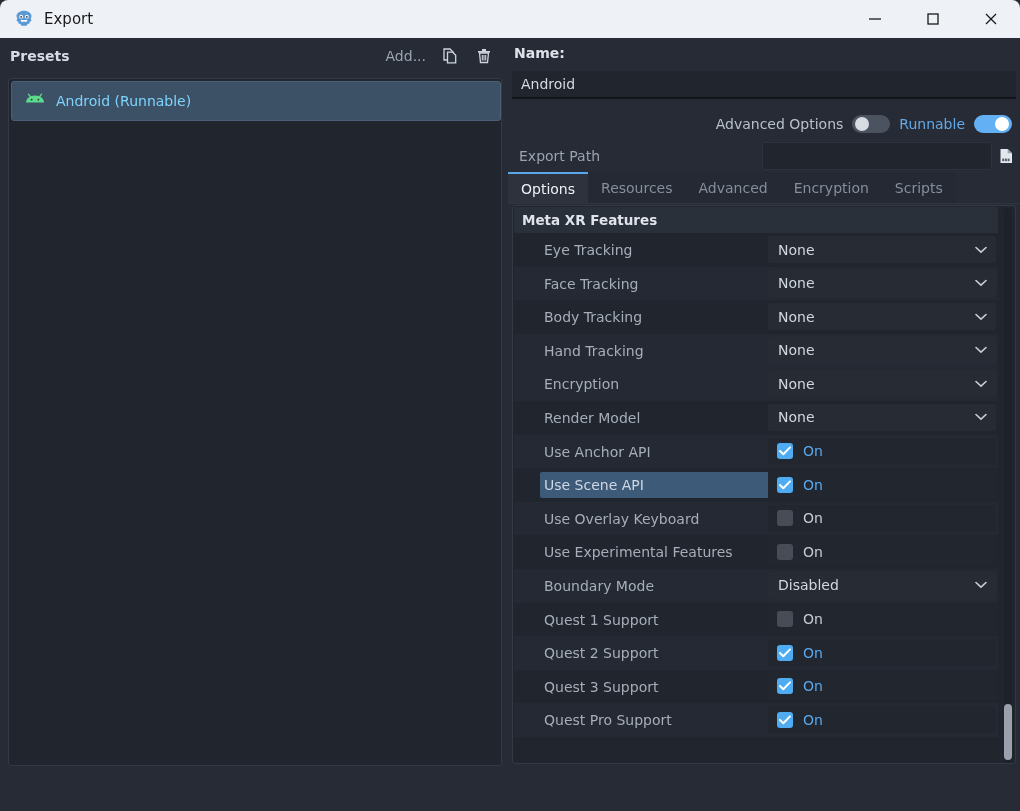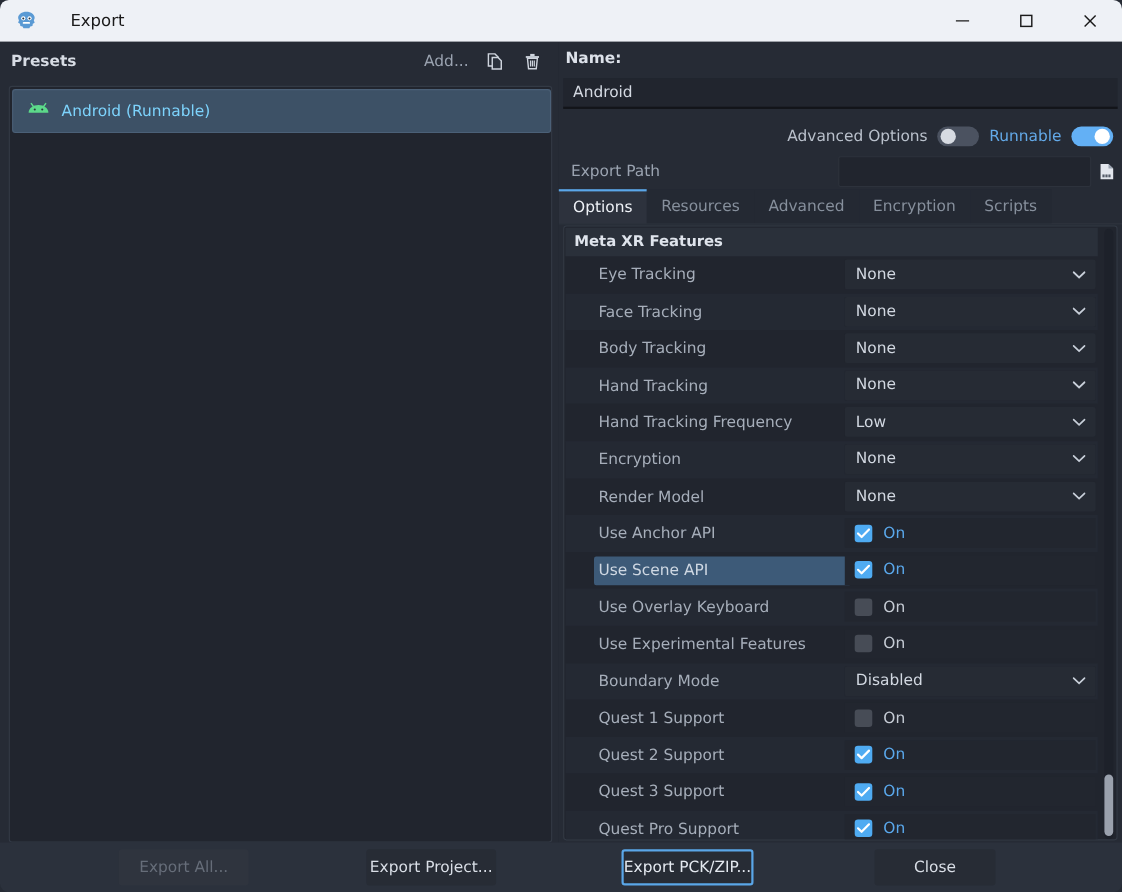--- a/index.html
+++ b/index.html
@@ -13,21 +13,21 @@
     position: relative;
     width: 1020px; height: 811px;
     background: #262b35;
   }
 
   
   .titlebar {
     position: absolute; left: 0; top: 0; width: 1020px; height: 38px;
     background: #eef1f6;
     display: flex; align-items: center;
-    border-top-left-radius: 8px; border-top-right-radius: 8px; gap: 20px;
+    border-top-left-radius: 8px; border-top-right-radius: 8px;
   }
   .titlebar .tb-icon { margin-left: 14px; width: 20px; height: 20px; display: block; }
   .titlebar .tb-title {
     margin-left: 10px; font-size: 15px; color: #1a1a1a;
     font-family: "DejaVu Sans", "Liberation Sans", sans-serif;
   }
   .win-controls { margin-left: auto; display: flex; height: 38px; }
   .win-btn {
     width: 58px; height: 38px; display: flex; align-items: center; justify-content: center;
     color: #1a1a1a;
@@ -357,31 +357,20 @@
             <div class="prop-label">Hand Tracking</div>
             <div class="prop-value">
               <div class="dropdown">
                 <span class="dd-text">None</span>
                 <svg class="dd-arrow" width="12" height="8" viewBox="0 0 12 8">
                   <path d="M1 1.5 L6 6.2 L11 1.5" fill="none" stroke="#c8cfd9" stroke-width="1.6" stroke-linecap="round"></path>
                 </svg>
               </div>
             </div>
           </div>
-          <div class="prop-row">
-            <div class="prop-label">Hand Tracking Frequency</div>
-            <div class="prop-value">
-              <div class="dropdown">
-                <span class="dd-text">Low</span>
-                <svg class="dd-arrow" width="12" height="8" viewBox="0 0 12 8">
-                  <path d="M1 1.5 L6 6.2 L11 1.5" fill="none" stroke="#c8cfd9" stroke-width="1.6" stroke-linecap="round"></path>
-                </svg>
-              </div>
-            </div>
-          </div>
           <div class="prop-row alt">
             <div class="prop-label">Encryption</div>
             <div class="prop-value">
               <div class="dropdown">
                 <span class="dd-text">None</span>
                 <svg class="dd-arrow" width="12" height="8" viewBox="0 0 12 8">
                   <path d="M1 1.5 L6 6.2 L11 1.5" fill="none" stroke="#c8cfd9" stroke-width="1.6" stroke-linecap="round"></path>
                 </svg>
               </div>
             </div>
@@ -500,19 +489,13 @@
               </div>
             </div>
           </div>
         </div>
       <div class="vscroll">
         <div class="vthumb"></div>
       </div>
     </div>
   </div>
 
-  <div class="bottom-bar">
-    <div class="btn disabled" id="btn-export-all">Export All...</div>
-    <div class="btn normal" id="btn-export-project">Export Project...</div>
-    <div class="btn focused" id="btn-export-pck">Export PCK/ZIP...</div>
-    <div class="btn normal" id="btn-close">Close</div>
-  </div>
 </div>
 
 </body></html>

